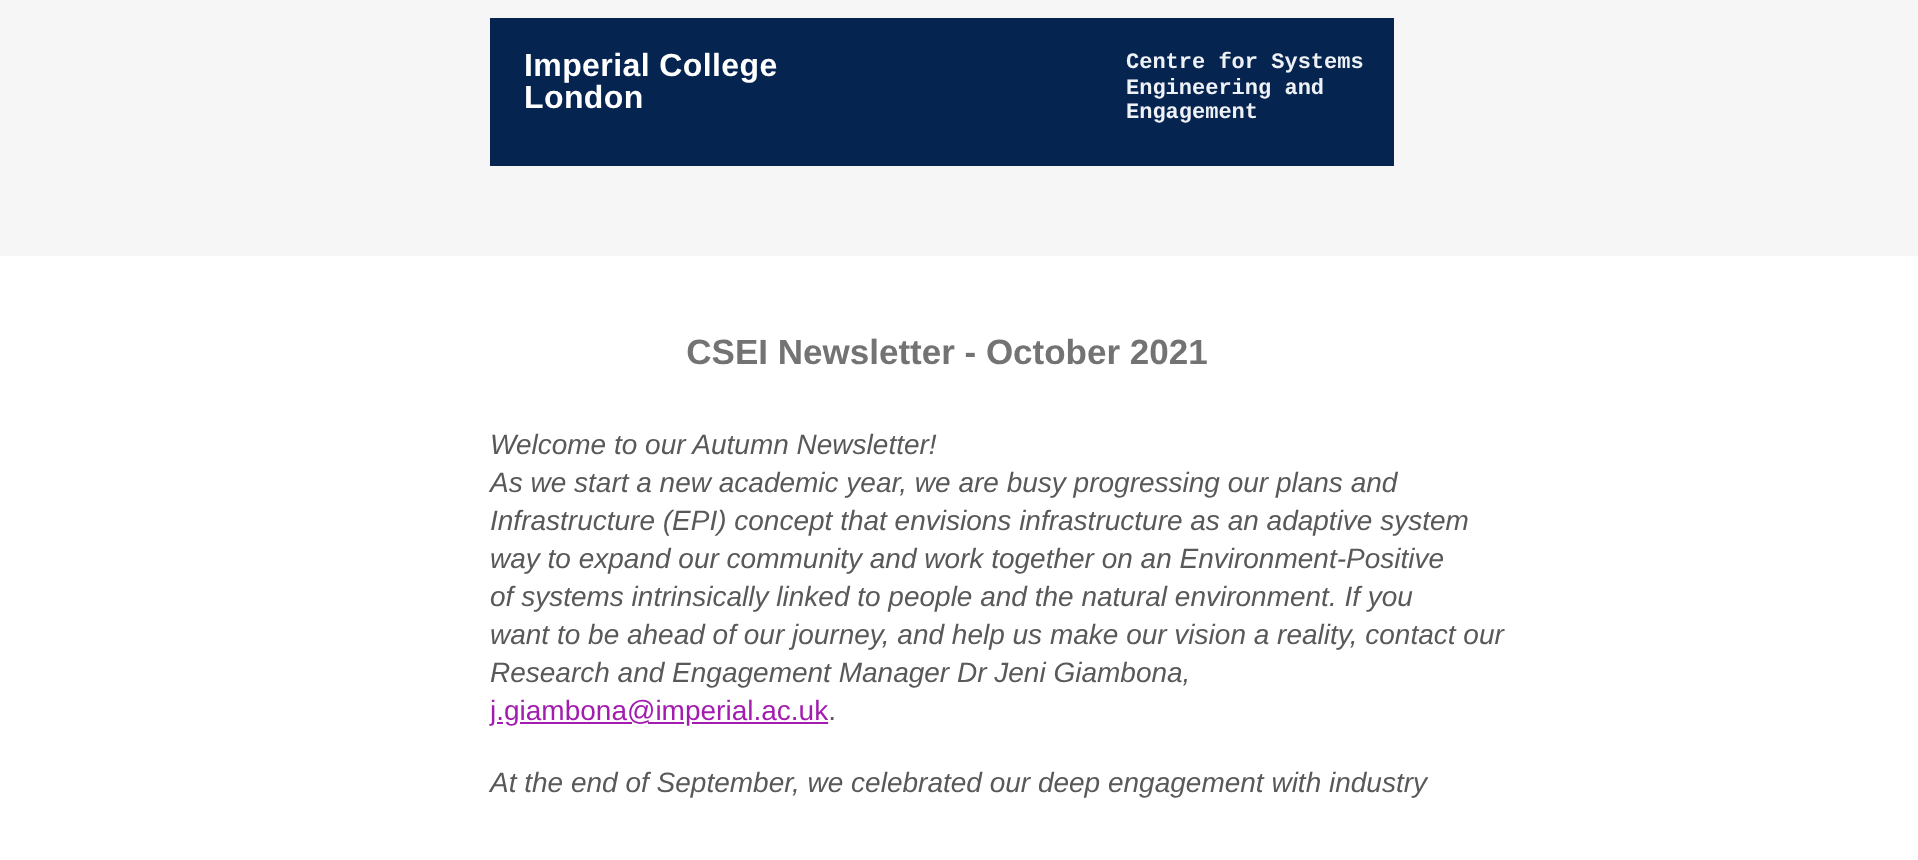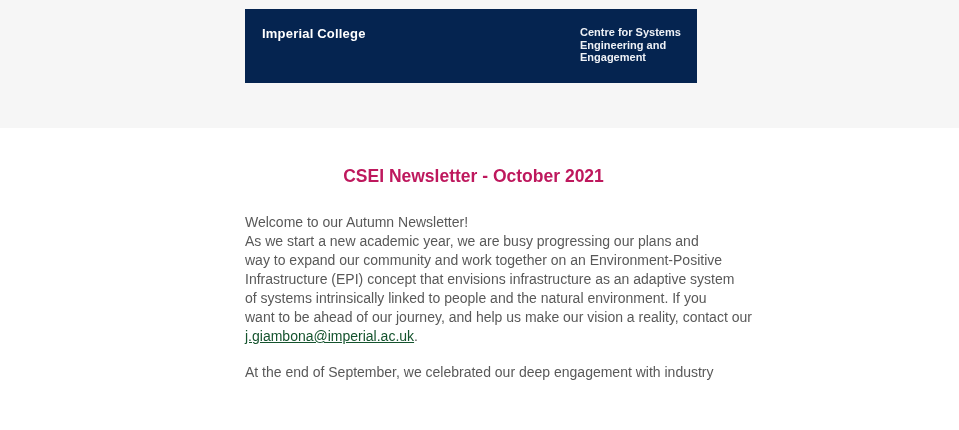--- a/index.html
+++ b/index.html
@@ -24,87 +24,90 @@
     width: 452px;
     height: 74px;
     background: #052450;
   }
   .logo {
     position: absolute;
     left: 17px;
     top: 17px;
     color: #ffffff;
     font-weight: bold;
-    font-size: 13px;
+    font-size: 16px;
     line-height: 15.5px;
     letter-spacing: 0.2px;
   }
   .centre-name {
     position: absolute;
-    left: 335px;
+    left: 318px;
     top: 17px;
     color: #eef1f6;
     font-weight: bold;
     font-size: 11px;
     line-height: 12.5px;
+    font-family: Liberation Mono, monospace;
   }
   .content {
     margin-left: 245px;
     width: 457px;
     color: #595959;
     font-size: 14px;
   }
   .title {
     margin: 38px 0 0 0;
     text-align: center;
     font-size: 17.5px;
     line-height: 21px;
     font-weight: bold;
-    color: #be185d;
+    color: #737373;
   }
-  .paragraph { margin-top: 26px; }
+  .paragraph { margin-top: 26px; font-style: italic; }
   .paragraph.second { margin-top: 17px; }
   .text-line {
     line-height: 19px;
     white-space: nowrap;
   }
   .email-link {
-    color: #14532d;
+    color: #a21caf;
     text-decoration: underline;
     cursor: pointer;
   }
 </style>
 </head>
 <body>
 
 <div class="page">
 
   <div class="header-strip">
     <div class="banner">
       <div class="logo">
         <div>Imperial College</div>
+        <div>London</div>
       </div>
       <div class="centre-name">
         <div>Centre for Systems</div>
         <div>Engineering and</div>
         <div>Engagement</div>
       </div>
     </div>
   </div>
 
   <div class="content">
     <h1 class="title">CSEI Newsletter - October 2021</h1>
 
     <div class="paragraph">
         <div class="text-line">Welcome to our Autumn Newsletter!</div>
         <div class="text-line">As we start a new academic year, we are busy progressing our plans and</div>
+        <div class="text-line">Infrastructure (EPI) concept that envisions infrastructure as an adaptive system</div>
         <div class="text-line">way to expand our community and work together on an Environment-Positive</div>
-        <div class="text-line">Infrastructure (EPI) concept that envisions infrastructure as an adaptive system</div>
         <div class="text-line">of systems intrinsically linked to people and the natural environment. If you</div>
         <div class="text-line">want to be ahead of our journey, and help us make our vision a reality, contact our</div>
+        <div class="text-line">Research and Engagement Manager Dr Jeni Giambona,</div>
       </div>
 
     <div class="text-line"><a class="email-link" href="#">j.giambona@imperial.ac.uk</a><span>.</span></div>
 
     <div class="paragraph second">
       <div class="text-line">At the end of September, we celebrated our deep engagement with industry</div>
     </div>
   </div>
 
 </div>

